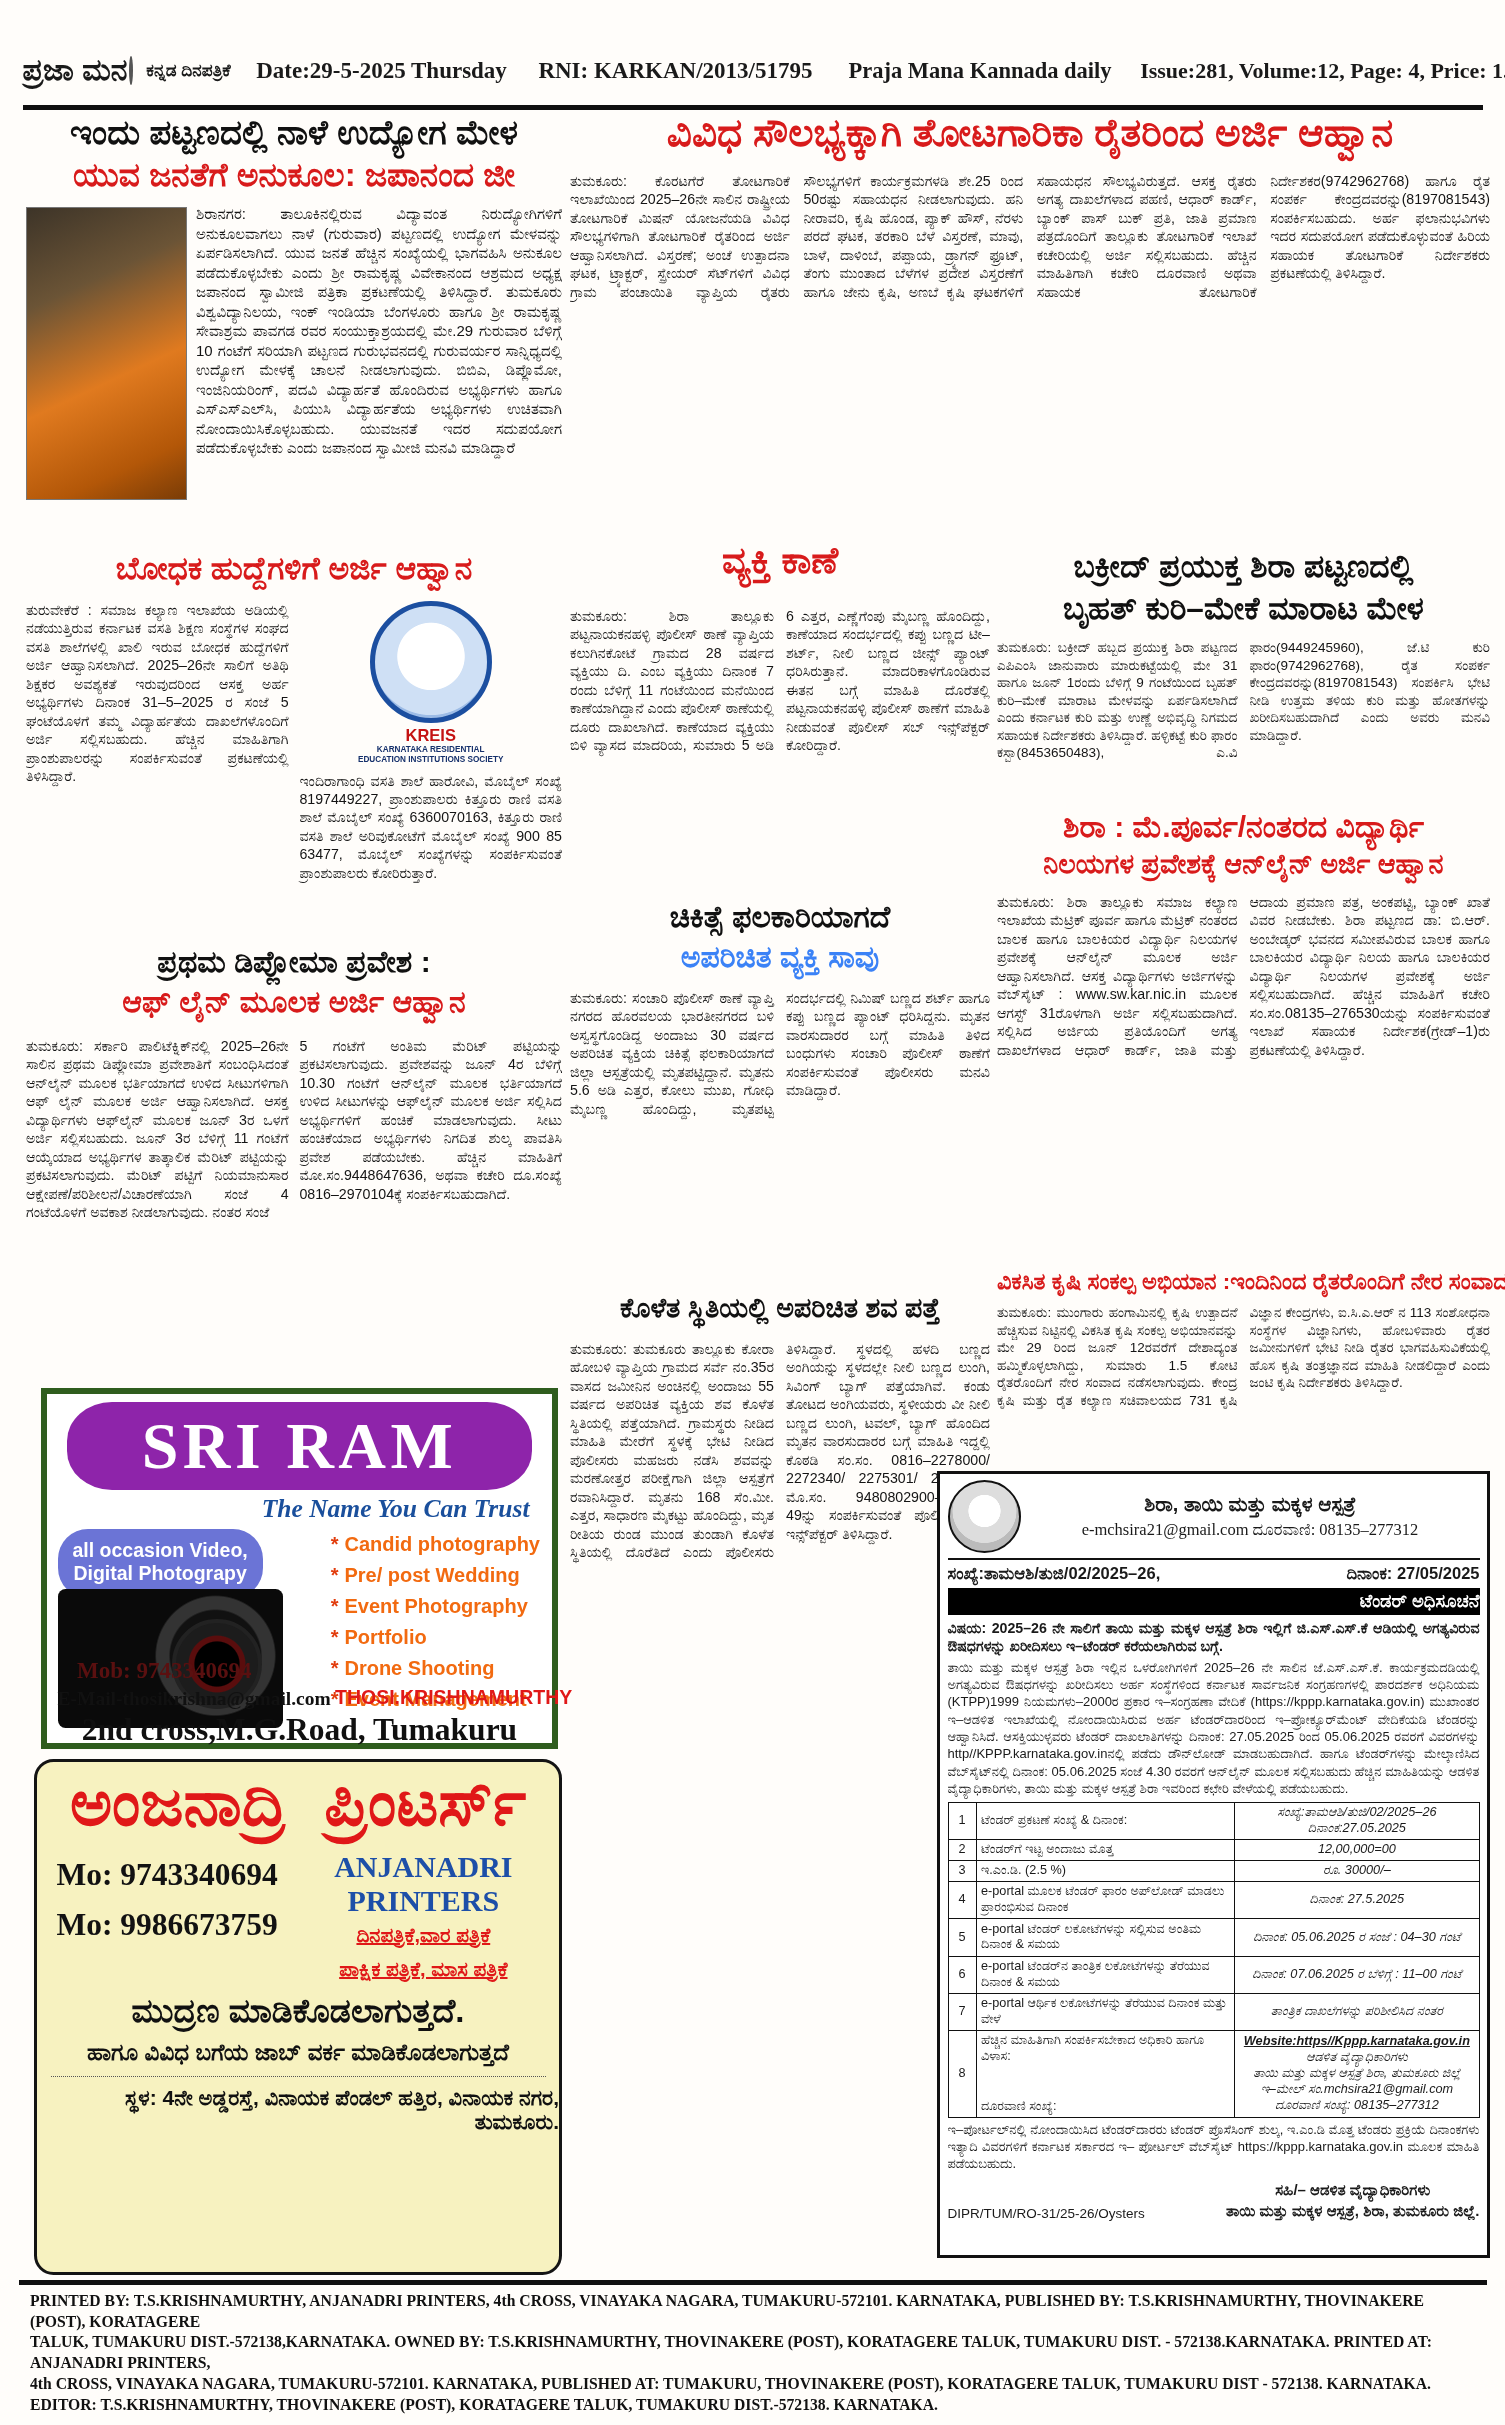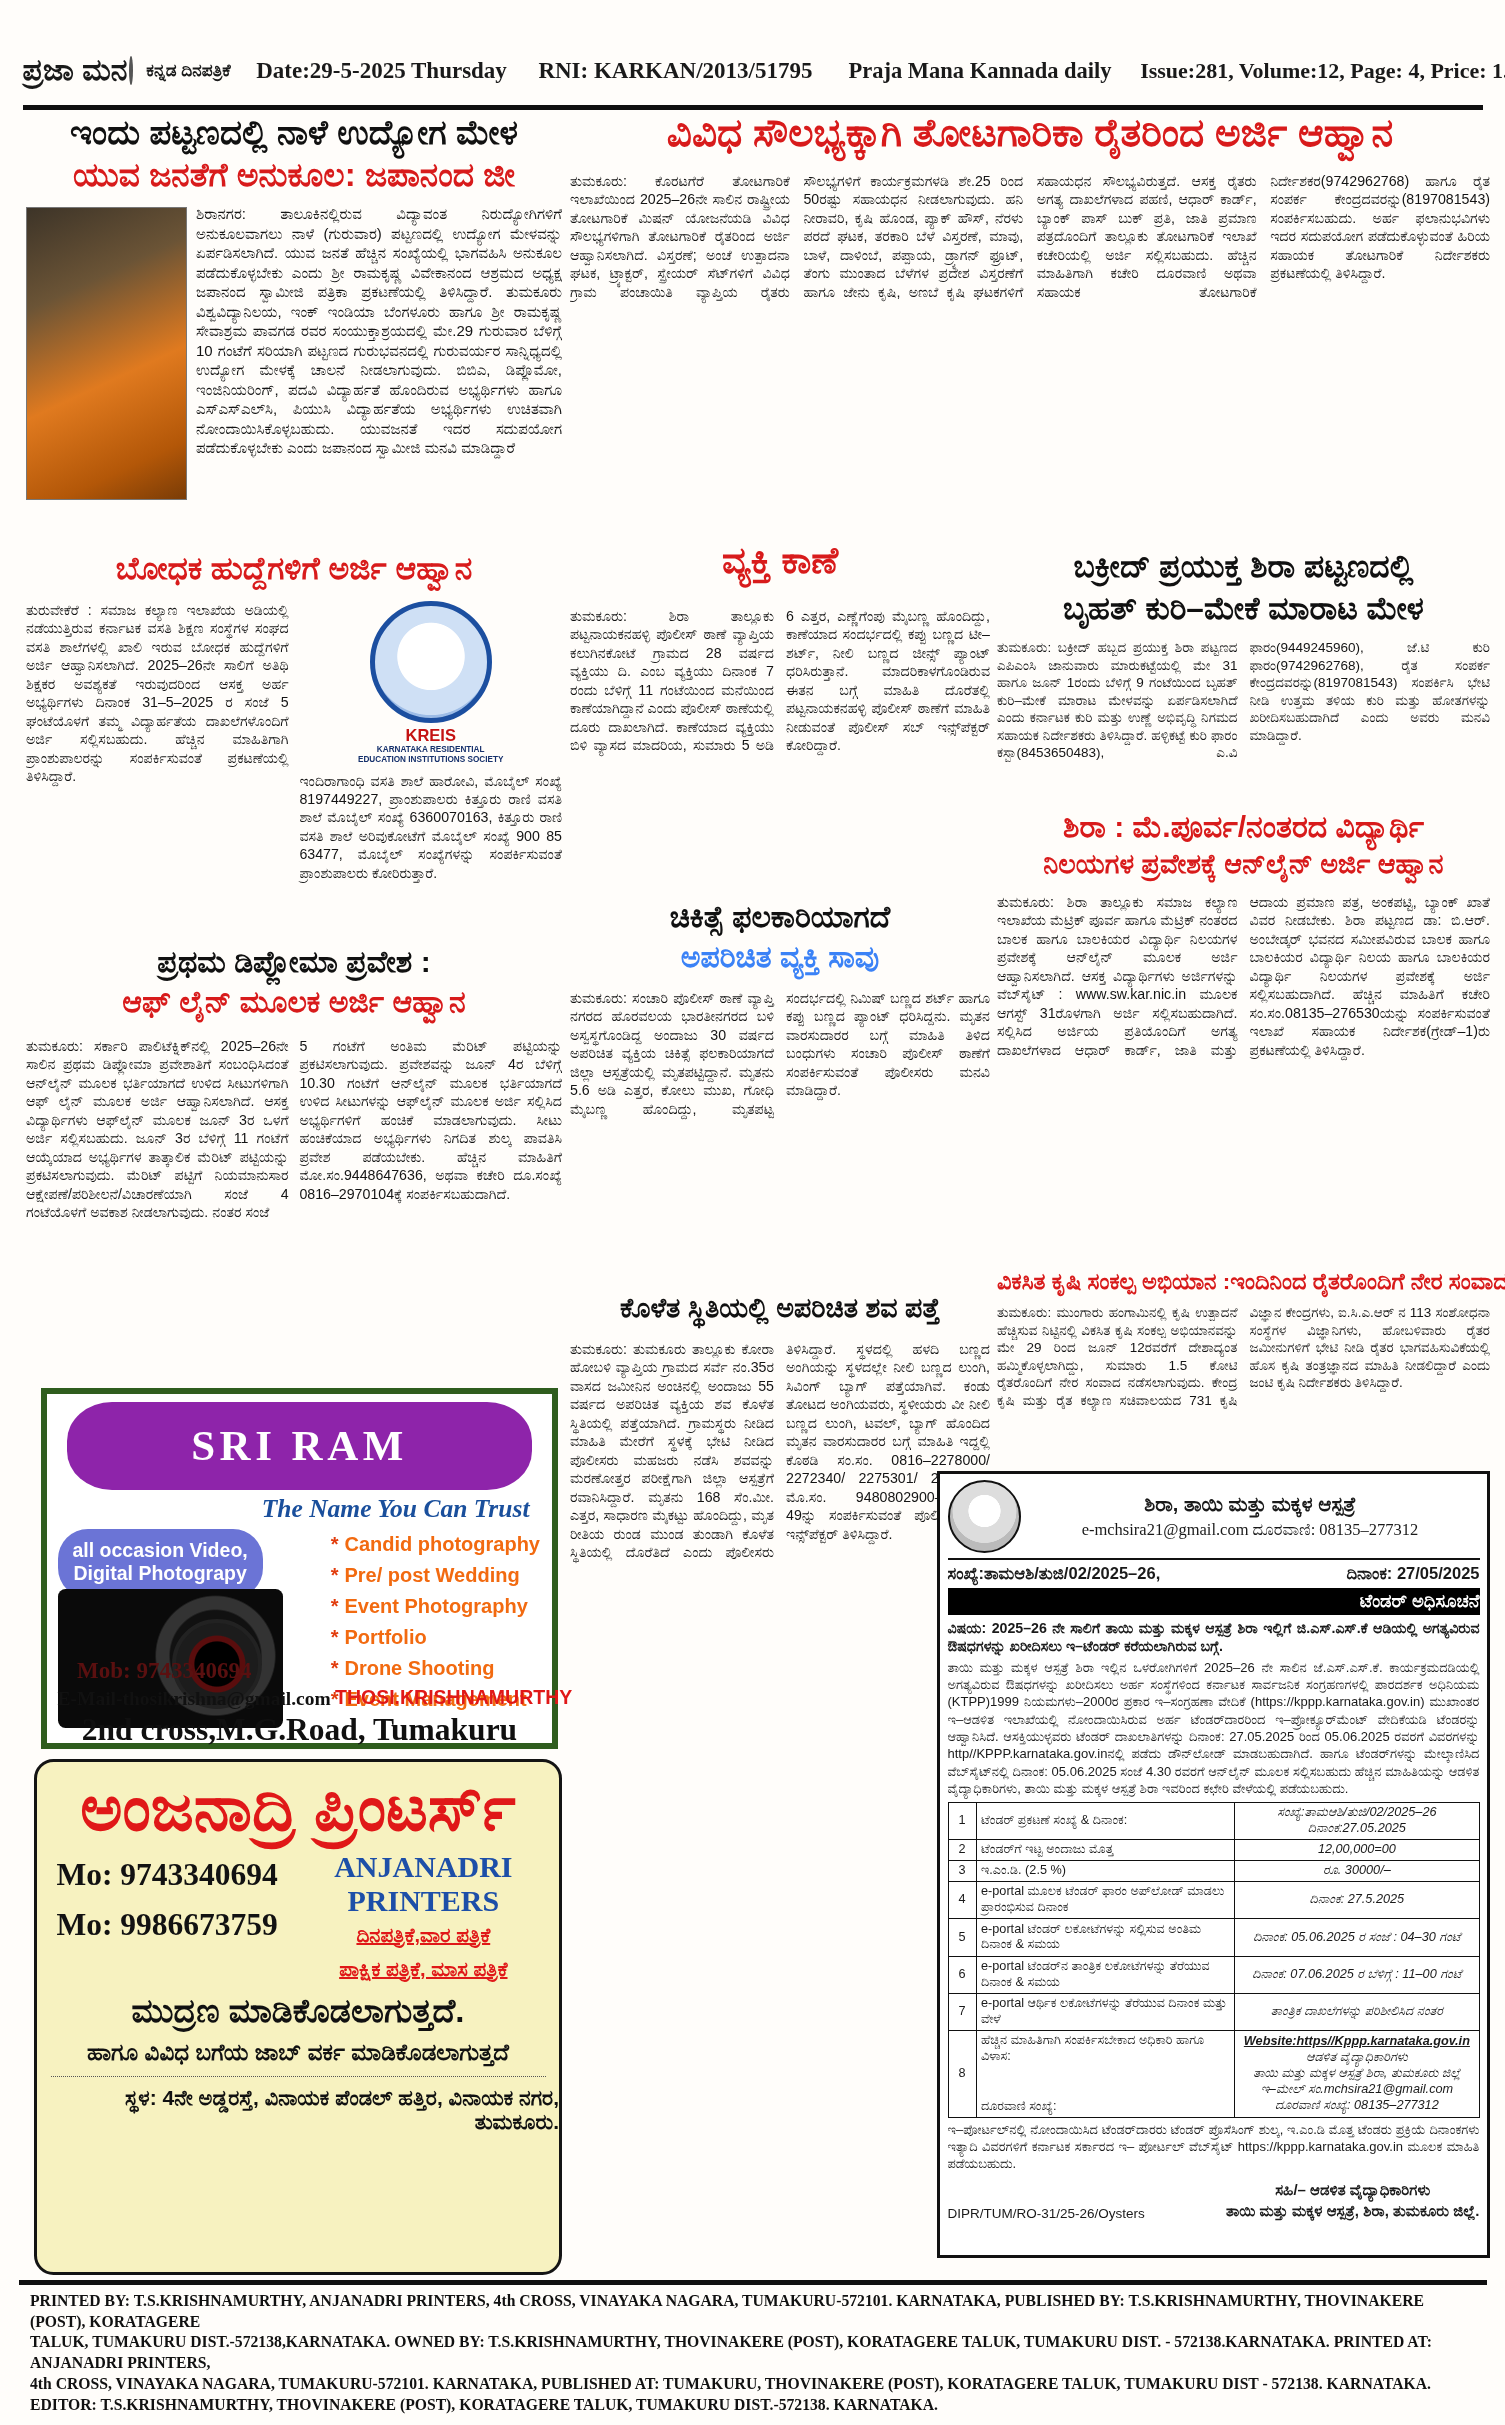--- a/index.html
+++ b/index.html
@@ -19,35 +19,35 @@
   .rule{background:#101010;}
   
   .speaker-photo{float:left;width:159px;height:291px;margin:3px 9px 3px 0;background:linear-gradient(155deg,#3d3428 0%,#6b5436 28%,#e07a1f 58%,#b35708 84%,#7a3c06 100%);border:0.7px solid #777;}
   .kreis-box{width:147px;text-align:center;margin:0 auto 6px;}
   .kreis-ring{width:112px;height:112px;margin:0 auto;border-radius:50%;border:5.2px solid #1c4fa0;background:radial-gradient(circle at 50% 45%,#ffffff 0 40%,#cfe0f5 41% 70%,#9dbce6 71% 100%);}
   .kreis-name{color:#c41212;font-weight:800;font-size:16.5px;margin-top:3px;}
   .kreis-sub{color:#15306b;font-weight:bold;font-size:8.2px;line-height:1.25;}
   
   .sriram{border:6px solid #2f5d1e;background:#ffffff;box-sizing:border-box;}
   .sr-pill{margin:7.5px auto 0;width:92%;height:88px;background:#8e24aa;border-radius:45px/39px;display:flex;align-items:center;justify-content:center;}
-  .sr-title{color:#fff;font-weight:800;font-size:43px;letter-spacing:4.5px;font-family:"Liberation Serif",serif;}
+  .sr-title{color:#fff;font-weight:800;font-size:66px;letter-spacing:4.5px;font-family:"Liberation Serif",serif;}
   .sr-script{color:#1a4f9c;font-style:italic;font-weight:bold;font-size:25.5px;text-align:right;margin:4.5px 22.5px 0 0;font-family:"Liberation Serif",serif;}
   .sr-row{display:flex;margin-top:4.5px;}
   .sr-bluepill{background:#6b74d6;color:#fff;font-weight:800;font-size:19.5px;line-height:1.2;border-radius:30px;padding:10.5px 15px;height:48px;margin-left:10.5px;text-align:center;}
   .sr-list{color:#f26a10;font-weight:800;font-size:20px;line-height:1.55;margin-left:13.5px;}
   .sr-list .ast{color:#e23d0e;margin-right:6px;}
   .camera{position:absolute;left:10.5px;top:195px;width:225px;height:139px;background:radial-gradient(circle at 70% 48%,#111 0 26%,#333 27% 34%,#0a0a0a 35% 100%);border-radius:7.5px;}
   .camera:after{content:"";position:absolute;right:21px;top:30px;width:82px;height:82px;border-radius:50%;background:radial-gradient(circle,#000 0 38%,#5a0d0d 40% 48%,#1c1c1c 50% 100%);border:4.5px solid #222;}
   .sr-mob{color:#5a1010;font-weight:800;font-size:23px;font-family:"Liberation Serif",serif;}
   .sr-mail{color:#111;font-weight:800;font-size:19.5px;font-family:"Liberation Serif",serif;}
   .sr-name{color:#e01818;font-weight:800;font-size:19.5px;}
   .sr-addr{color:#101010;font-weight:800;font-size:31.5px;text-align:center;font-family:"Liberation Serif",serif;}
   
   .anj{background:#f7f2c0;border:3.7px solid #141414;border-radius:19.5px;box-sizing:border-box;overflow:hidden;}
-  .anj-title{color:#e01818;font-weight:800;font-size:64px;text-align:center;line-height:1.0;margin-top:13.5px;}
+  .anj-title{color:#e01818;font-weight:800;font-size:64px;text-align:center;line-height:1.0;margin-top:13.5px;font-family:Liberation Mono, monospace;}
   .anj-row{display:flex;margin-top:10.5px;}
   .anj-phones{width:46%;padding-left:19.5px;}
   .anj-mo{color:#121212;font-weight:800;font-size:31.5px;font-family:"Liberation Serif",serif;line-height:1.6;}
   .anj-right{width:54%;text-align:center;}
   .anj-en{color:#1d4fa8;font-weight:800;font-size:30px;font-family:"Liberation Serif",serif;}
   .anj-red{color:#e01818;font-weight:800;font-size:20px;text-decoration:underline;line-height:1.7;}
   .anj-big1{color:#111;font-weight:800;font-size:33px;text-align:center;margin-top:6px;}
   .anj-big2{color:#111;font-weight:800;font-size:23px;text-align:center;margin-top:7.5px;}
   .anj-div{border-top:1.5px dotted #555;margin:10.5px 13.5px 0;}
   .anj-loc{color:#111;font-weight:800;font-size:21px;text-align:right;margin-top:9px;}

